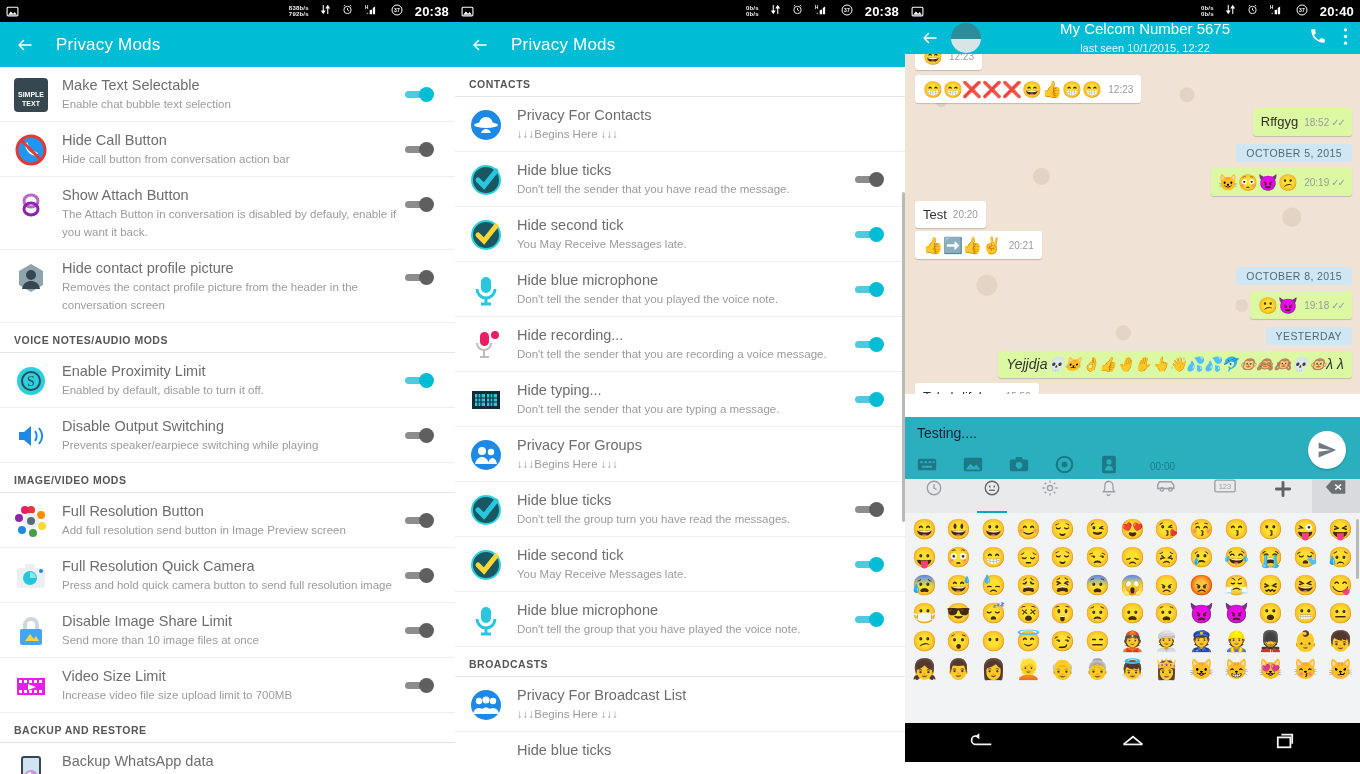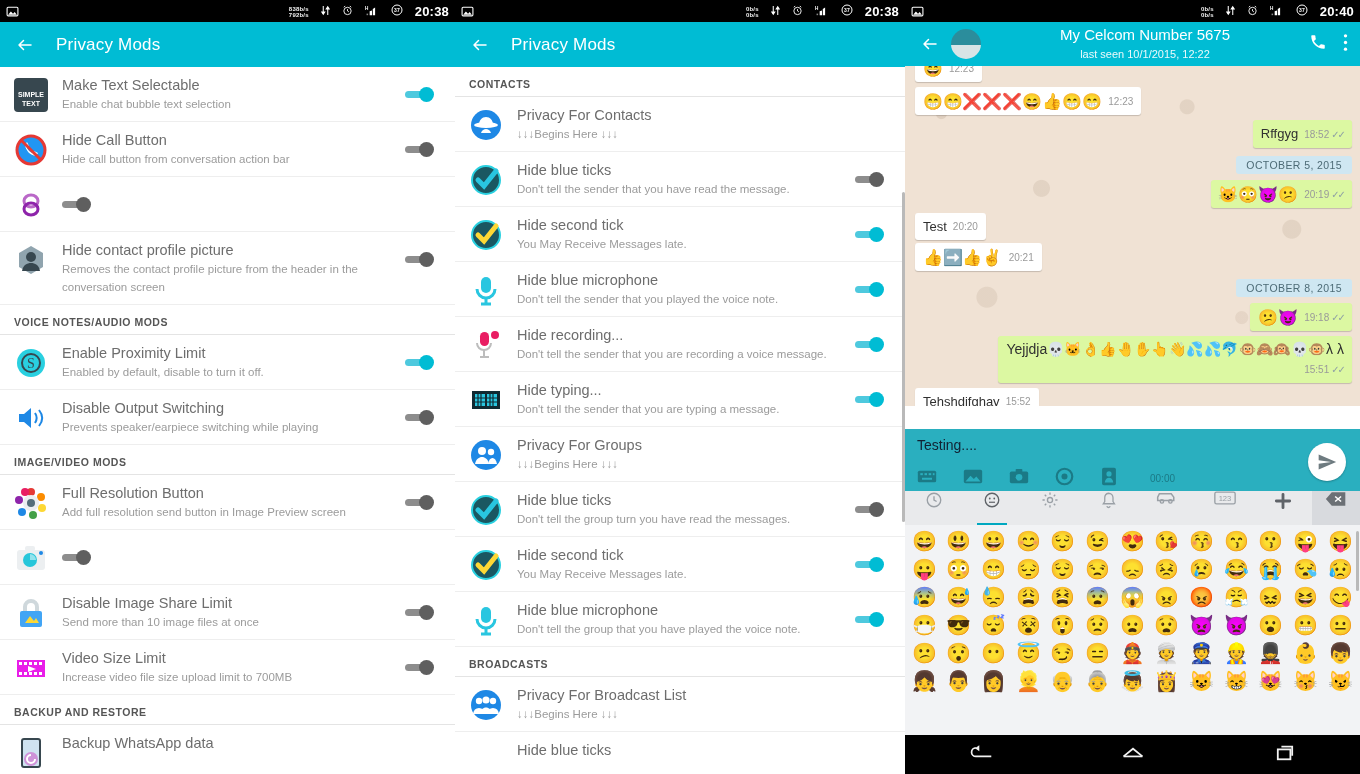--- a/index.html
+++ b/index.html
@@ -6,27 +6,27 @@
   html,body { width:1360px; height:774px; background:#000; font-family:"Liberation Sans", sans-serif; overflow:hidden; }
   .screen { position:relative; width:1360px; height:774px; display:flex; }
   .panel { position:relative; height:774px; overflow:hidden; background:#fff; }
   .p1 { width:455px; }
   .p2 { width:450px; }
   .p3 { width:455px; }
 
   
   .statusbar { height:22px; background:#000; color:#fff; display:flex; align-items:center; padding:0 6px; font-size:11px; position:relative; }
   .sb-left { display:flex; align-items:center; gap:4px; }
-  .sb-right { margin-left:auto; display:flex; align-items:flex-end; gap:12px; font-size:12px; font-weight:bold; letter-spacing:.2px;}
+  .sb-right { margin-left:auto; display:flex; align-items:center; gap:12px; font-size:12px; font-weight:bold; letter-spacing:.2px;}
   .sb-net { font-size:6px; line-height:6.5px; text-align:right; opacity:.95; }
   .sb-time { font-size:13px; font-weight:bold; }
 
   
   .appbar { height:45px; background:#00bcd4; display:flex; align-items:center; padding:12px 12px; color:#fff; }
-  .appbar.chat { background:#00bcd4; height:44px; }
+  .appbar.chat { background:#00bcd4; height:32px; }
   .back-arrow { width:26px; height:26px; display:flex; align-items:center; justify-content:center; margin-right:18px; flex:0 0 auto;}
   .appbar-title { font-size:17px; font-weight:500; letter-spacing:.2px; }
 
   
   .list { background:#fff; height:713px; overflow:hidden; position:relative;}
   .p1 .list, .p2 .list { height:713px; }
   .sec-head { font-size:10.5px; font-weight:bold; color:#555; letter-spacing:.5px; padding:11px 3px 6px 14px; background:#fff; }
   .sec-head-wrap { border-bottom:1px solid #e4e4e4; }
   .row { display:flex; align-items:flex-start; padding:9px 12px 9px 14px; border-bottom:1px solid #eeeeee; background:#fff; min-height:48px;}
   .row-ic { width:34px; height:34px; flex:0 0 34px; margin-right:14px; margin-top:2px; border-radius:4px; display:flex; align-items:center; justify-content:center; position:relative; overflow:hidden;}
@@ -179,20 +179,21 @@
           </span>
       </div>
 
       <div class="row">
         <span class="row-ic">
           <svg width="32" height="32" viewBox="0 0 32 32">
               <ellipse cx="16" cy="12" rx="7" ry="6" fill="none" stroke="#ba68c8" stroke-width="3"></ellipse>
               <ellipse cx="16" cy="20" rx="7" ry="6" fill="none" stroke="#8e24aa" stroke-width="3"></ellipse>
             </svg>
         </span>
+        <span class="row-txt"><span class="row-title">Show Attach Button</span><br><span class="row-sub">The Attach Button in conversation is disabled by defauly, enable if you want it back.</span></span>
         <span class="toggle off">
             <span class="tg-track"></span>
             <span class="tg-thumb"></span>
           </span>
       </div>
 
       <div class="row">
         <span class="row-ic">
           <svg width="32" height="32" viewBox="0 0 32 32">
               <path d="M16 2l12 7v14l-12 7-12-7V9z" fill="#90a4ae"></path>
@@ -268,20 +269,21 @@
       <div class="row">
         <span class="row-ic">
           <svg width="32" height="32" viewBox="0 0 32 32">
               <rect x="2" y="8" width="28" height="20" rx="3" fill="#eceff1"></rect>
               <rect x="10" y="4" width="10" height="5" rx="2" fill="#eceff1"></rect>
               <circle cx="15" cy="18" r="7" fill="#26c6da"></circle>
               <path d="M15 12a6 6 0 016 6h-6z" fill="#fff" opacity=".5"></path>
               <circle cx="26" cy="11" r="2" fill="#1e88e5"></circle>
             </svg>
         </span>
+        <span class="row-txt"><span class="row-title">Full Resolution Quick Camera</span><br><span class="row-sub">Press and hold quick camera button to send full resolution image</span></span>
         <span class="toggle off">
             <span class="tg-track"></span>
             <span class="tg-thumb"></span>
           </span>
       </div>
       <div class="row">
         <span class="row-ic">
           <svg width="32" height="32" viewBox="0 0 32 32">
               <path d="M10 14V10a6 6 0 0112 0v4" fill="none" stroke="#cfd8dc" stroke-width="4"></path>
               <rect x="5" y="14" width="22" height="16" rx="2" fill="#42a5f5"></rect>
@@ -656,24 +658,24 @@
           <span class="bub in">
             <span class="emo">👍➡️👍✌️</span><span class="meta">20:21</span>
           </span>
         </div>
         <div class="daypill"><span>OCTOBER 8, 2015</span></div>
         <div class="line r">
           <span class="bub out">
             <span class="emo">😕😈</span><span class="meta">19:18</span><span class="ticks">✓✓</span>
           </span>
         </div>
+        <div class="daypill"><span>YESTERDAY</span></div>
         <div class="line r">
-          <span class="bub out" style="max-width:97%;">
+          <span class="bub out" style="max-width:97%;font-style:italic;">
             <span class="emo-sm">Yejjdja💀🐱👌👍🤚✋👆👋💦💦🐬🐵🙈🙉💀🐵λ λ</span>
-            <span style="display:block;text-align:right;"><span class="meta">15:51</span><span class="ticks">✓✓</span></span>
           </span>
         </div>
         <div class="line">
           <span class="bub in">
             <span>Tehshdjfghay</span><span class="meta">15:52</span>
           </span>
         </div>
       </div>
     </div>
 

